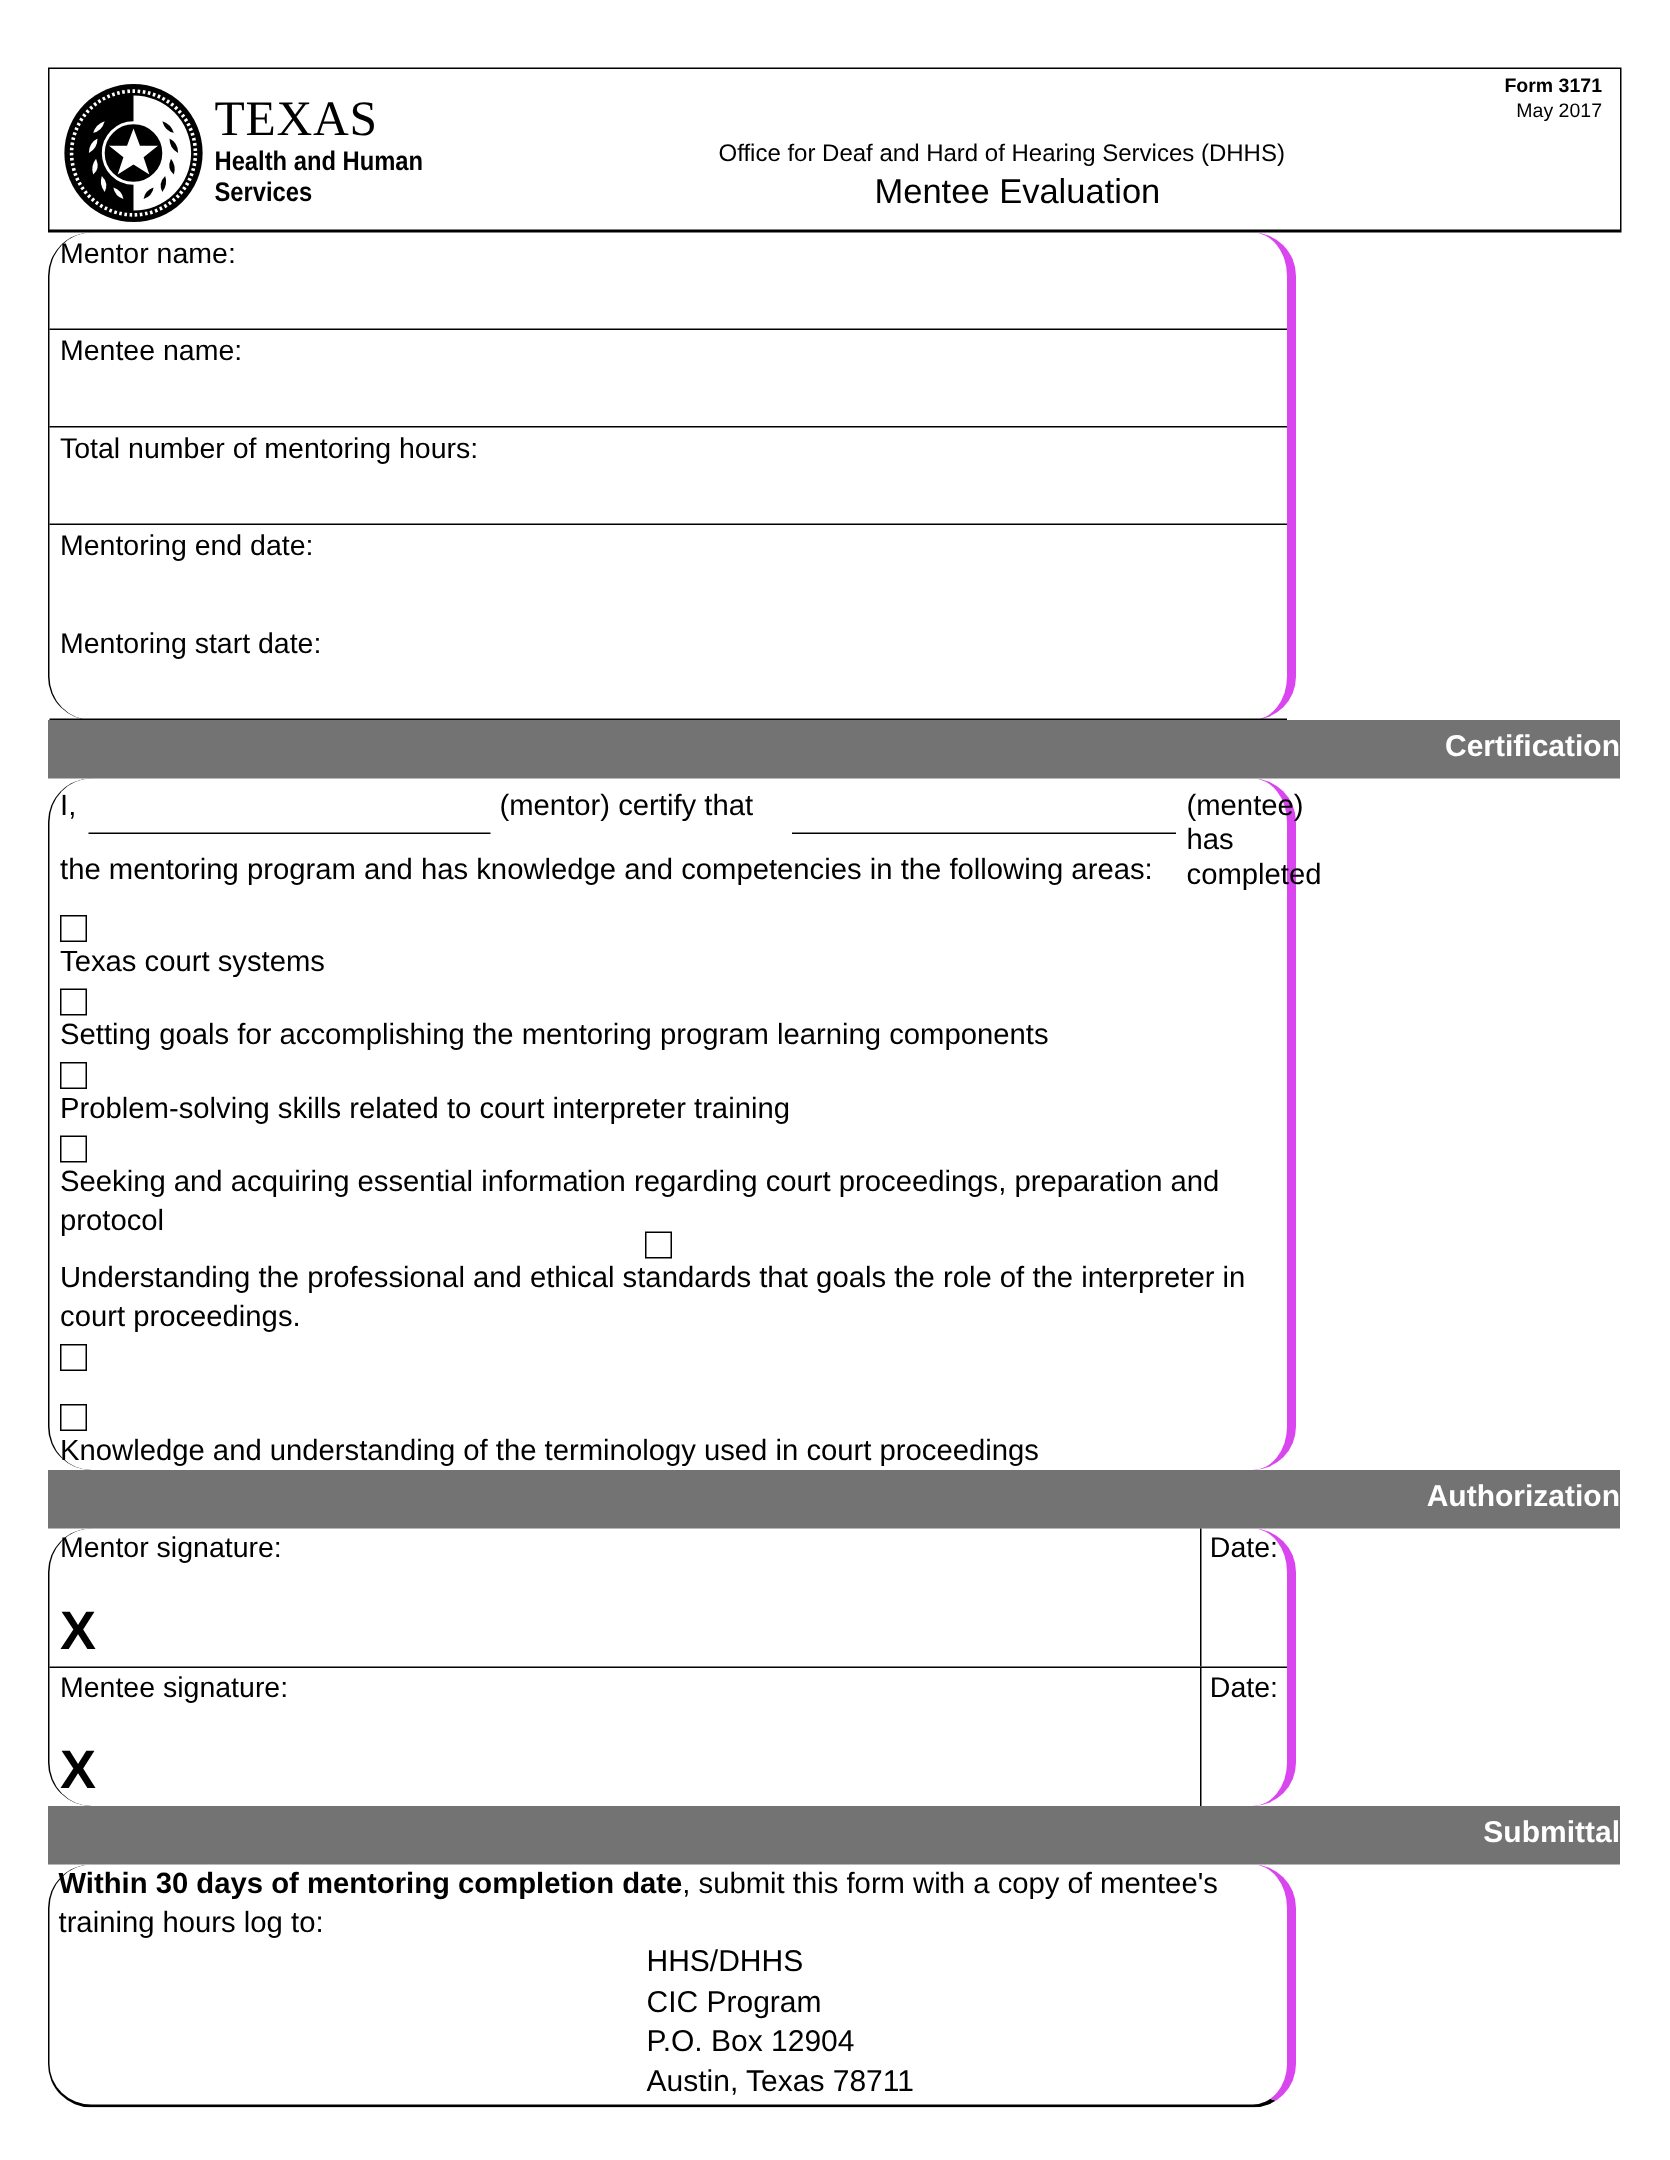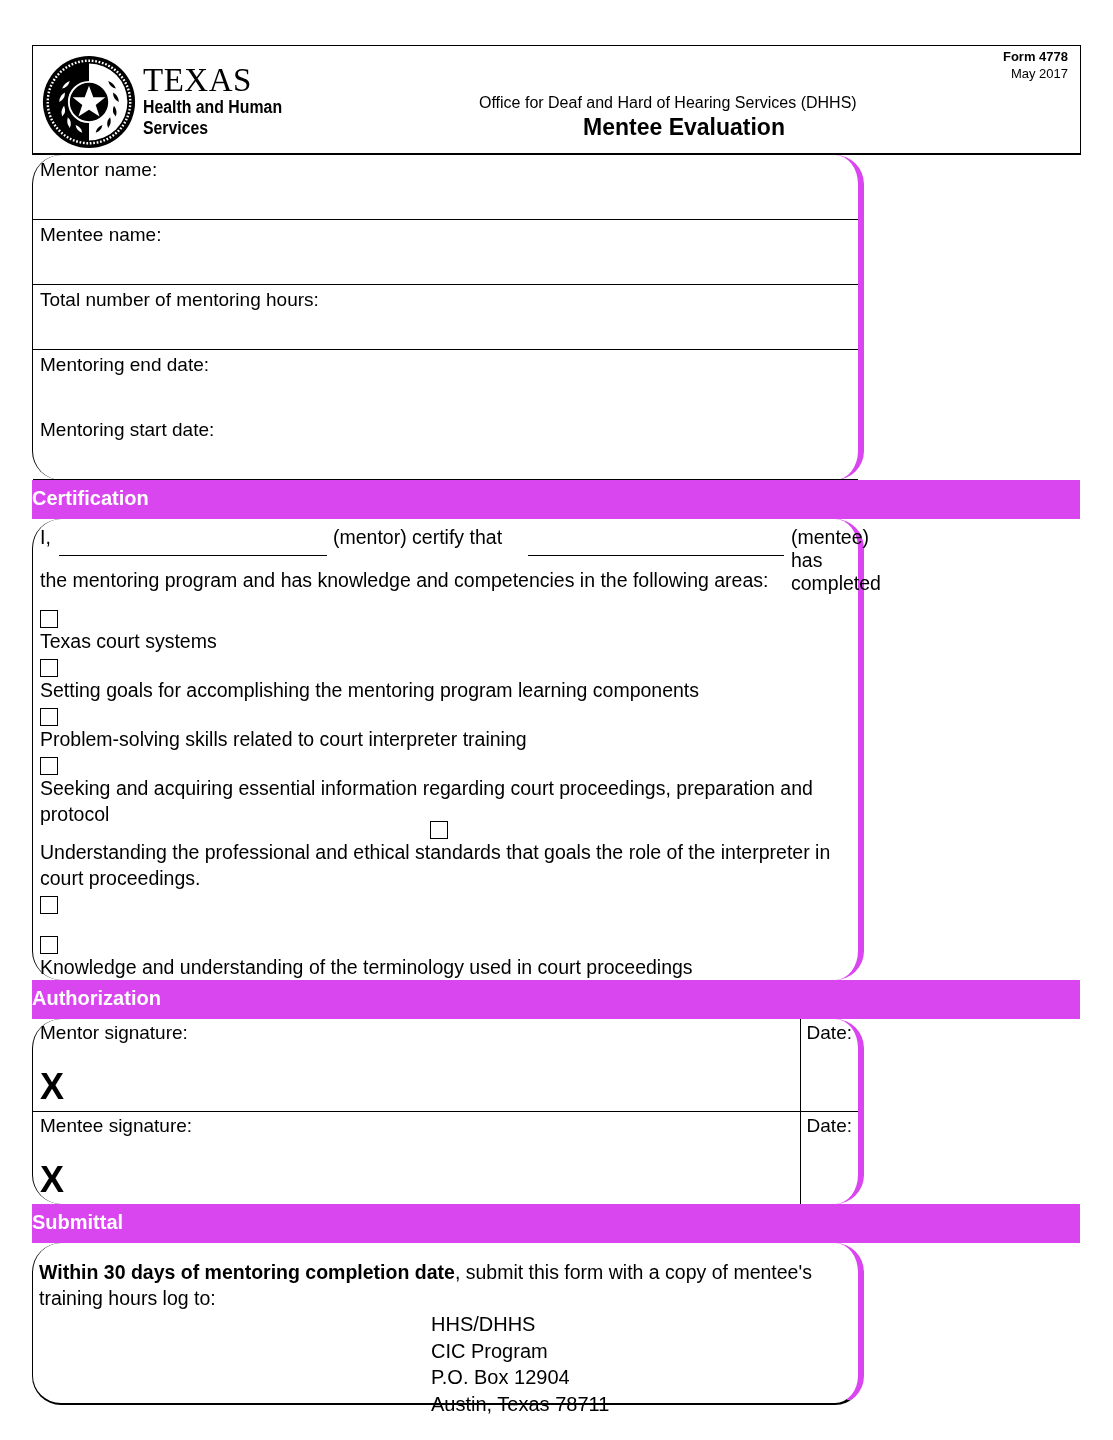--- a/index.html
+++ b/index.html
@@ -7,46 +7,46 @@
   .page { position: absolute; left: 32px; top: 45px; width: 1048px; }
 
   .header { position: relative; height: 110px; border: 1px solid #000; border-bottom: 2px solid #000; box-sizing: border-box; width: 1049px; }
   .seal { position: absolute; left: 8px; top: 8px; width: 96px; height: 96px; }
   .logo-text { position: absolute; left: 110px; top: 18px; }
   .logo-texas { font-family: "Liberation Serif", serif; font-size: 33px; line-height: 33px; letter-spacing: 0.5px; }
   .logo-sub { font-family: "Liberation Sans", sans-serif; font-weight: bold; font-size: 18px; line-height: 21px; transform: scaleX(0.88); transform-origin: left; }
   .form-no { position: absolute; right: 12px; top: 2px; text-align: right; font-size: 13px; line-height: 17px; }
   .form-no .num { font-weight: bold; }
   .office { position: absolute; left: 446px; top: 48px; font-size: 16px; }
-  .title { position: absolute; left: 550px; top: 68px; font-size: 23px; font-weight: bold; }
+  .title { position: absolute; left: 550px; top: 68px; font-size: 23px; font-weight: normal; }
 
   .box { border-left: 1px solid #000; border-right: 6px solid #d946ef; width: 832px; box-sizing: border-box; border-radius: 29px; }
   .field-row { height: 65px; border-bottom: 1px solid #000; box-sizing: border-box; padding: 4px 7px; font-size: 19px; }
   .field-row.last { border-bottom: none; }
 
-  .bar { background: #d946ef; color: #fff; height: 39px; line-height: 37px; text-align: left; font-weight: bold; font-size: 20px; width: 1048px; }
+  .bar { background: #737373; color: #fff; height: 39px; line-height: 37px; text-align: right; font-weight: bold; font-size: 20px; width: 1048px; }
 
   .cert { padding: 0 7px; font-size: 19.5px; }
   .cert-line1 { position: relative; height: 48px; }
   .cert-line1 span { position: absolute; top: 7px; }
   .blank { position: absolute; top: 36px; height: 0; border-bottom: 1px solid #000; }
   .cert-line2 { height: 38px; line-height: 26px; }
   .check-item { display: flex; align-items: flex-start; min-height: 40px; flex-direction: column; }
   .cb { width: 16px; height: 16px; border: 1px solid #000; flex: 0 0 auto; margin: 5px 13px 0 0; background: #fff; }
   .check-item .lbl { line-height: 26px; }
   .check-item.multi { min-height: 66px; align-items: center; margin-top: -6px; }
   .check-item.multi .cb { margin-top: 0; }
 
   .auth-row { display: flex; height: 92px; border-bottom: 1px solid #000; }
   .auth-row.last { border-bottom: none; }
   .sig { width: 786px; border-right: 1px solid #000; position: relative; box-sizing: border-box; padding: 3px 7px; font-size: 19px; }
   .sig .x { position: absolute; left: 7px; top: 50px; font-size: 36px; font-weight: bold; line-height: 36px; }
   .date { flex: 1; padding: 3px 6px; font-size: 19px; }
 
-  .submittal { border-bottom: 2px solid #000; padding: 16px 6px 8px 6px; font-size: 19.5px; height: 162px; box-sizing: border-box; }
+  .submittal { border-bottom: 2px solid #000; padding: 0 6px 8px 6px; font-size: 19.5px; height: 162px; box-sizing: border-box; }
   .submittal p { margin: 0; line-height: 26px; }
   .address { margin-left: 392px; font-weight: normal; font-size: 20px; line-height: 26.5px; margin-top: 0; }
 </style>
 </head>
 <body>
 
 <div class="page">
 
   <div class="header">
     <svg class="seal" viewBox="0 0 100 100">
@@ -69,21 +69,21 @@
       </g>
       <circle cx="50" cy="50" r="21" fill="#000" stroke="#fff" stroke-width="2"></circle>
       <polygon points="50,33 54.5,45 67,45 57,53 61,65 50,58 39,65 43,53 33,45 45.5,45" fill="#fff"></polygon>
     </svg>
     <div class="logo-text">
       <div class="logo-texas">TEXAS</div>
       <div class="logo-sub">Health and Human</div>
       <div class="logo-sub">Services</div>
     </div>
     <div class="form-no">
-      <div class="num">Form 4778</div>
+      <div class="num">Form 3171</div>
       <div>May 2017</div>
     </div>
     <div class="office">Office for Deaf and Hard of Hearing Services (DHHS)</div>
     <div class="title">Mentee Evaluation</div>
   </div>
 
   <div class="box">
     <div class="field-row"><span>Mentor name:</span></div>
     <div class="field-row"><span>Mentee name:</span></div>
     <div class="field-row"><span>Total number of mentoring hours:</span></div>

